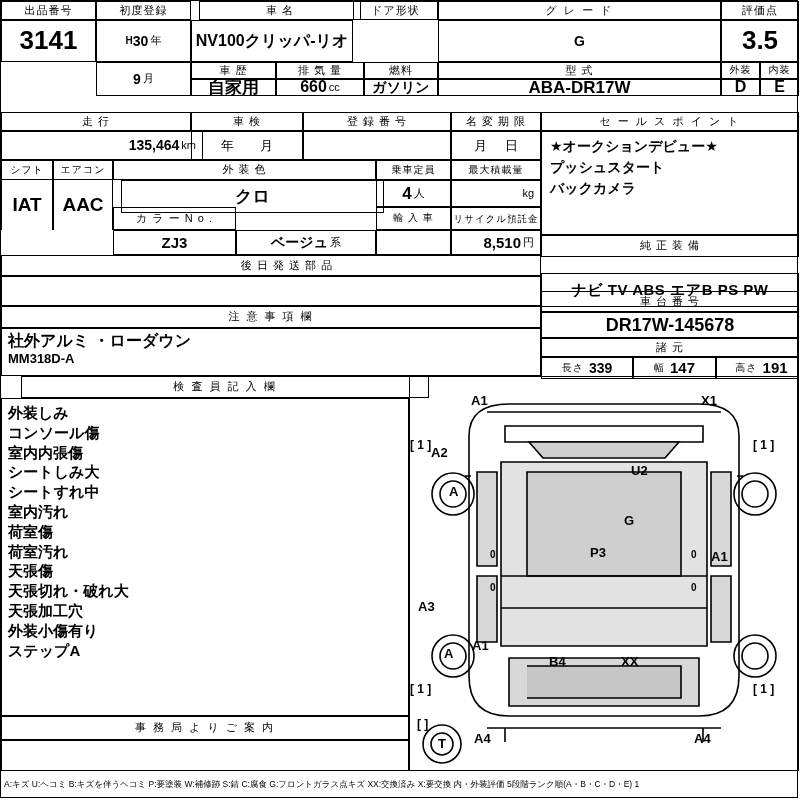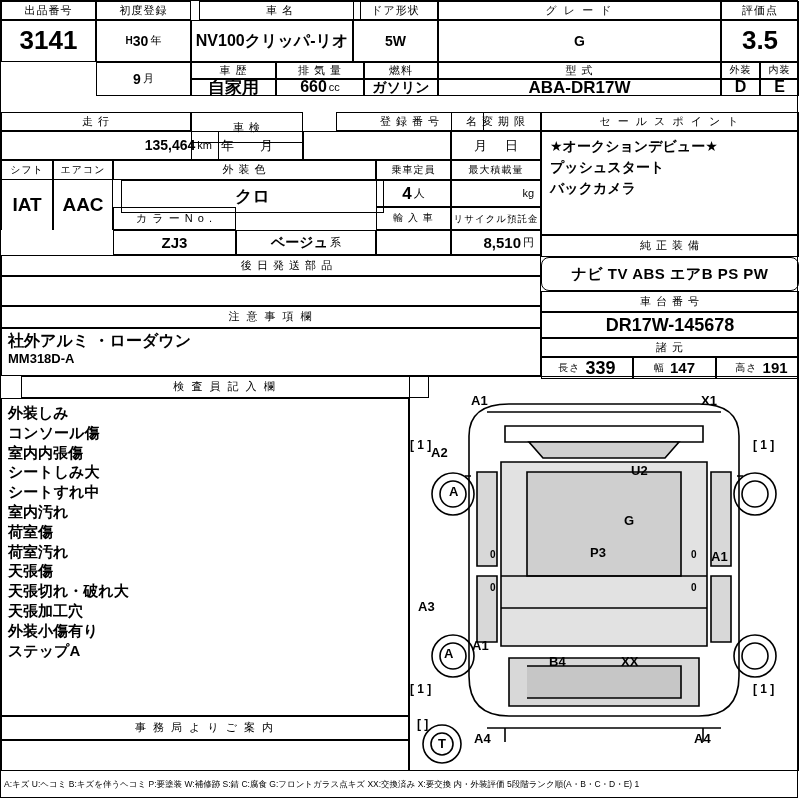--- a/index.html
+++ b/index.html
@@ -62,21 +62,20 @@
   <div class="cell" style="left:95px;top:19px;width:95px;height:42px;">
     <span class="sup">H</span>
     <span class="med">30</span>
     <span class="unit">年</span>
   </div>
 
   <div class="cell hdr" style="left:190px;top:0;width:162px;height:19px;margin-left:8px;">車 名</div>
   <div class="cell med" style="left:190px;top:19px;width:162px;height:42px;font-size:16px;">NV100クリッパ-リオ</div>
 
   <div class="cell hdr" style="left:352px;top:0;width:85px;height:19px;">ドア形状</div>
-  <div class="cell med" style="left:352px;top:19px;width:85px;height:42px;">5W</div>
 
   <div class="cell hdr2" style="left:437px;top:0;width:283px;height:19px;">グ レ ー ド</div>
   <div class="cell med" style="left:437px;top:19px;width:283px;height:42px;">G</div>
 
   <div class="cell hdr" style="left:720px;top:0;width:78px;height:19px;">評価点</div>
   <div class="cell big" style="left:720px;top:19px;width:78px;height:42px;">3.5</div>
 
   <div class="cell" style="left:95px;top:61px;width:95px;height:34px;">
     <span class="med">9</span>
     <span class="unit">月</span>
@@ -96,33 +95,33 @@
 
   <div class="cell hdr" style="left:437px;top:61px;width:283px;height:17px;">型 式</div>
   <div class="cell med" style="left:437px;top:78px;width:283px;height:17px;font-size:17px;">ABA-DR17W</div>
 
   <div class="cell hdr" style="left:720px;top:61px;width:39px;height:17px;font-size:10px;">外装</div>
   <div class="cell hdr" style="left:759px;top:61px;width:39px;height:17px;font-size:10px;">内装</div>
   <div class="cell med" style="left:720px;top:78px;width:39px;height:17px;font-size:16px;">D</div>
   <div class="cell med" style="left:759px;top:78px;width:39px;height:17px;font-size:16px;">E</div>
 
   <div class="cell hdr" style="left:0;top:111px;width:190px;height:19px;">走 行</div>
-  <div class="cell right" style="left:0;top:130px;width:218px;height:29px;">
+  <div class="cell right" style="left:0;top:130px;width:202px;height:29px;">
     <span class="med">135,464</span>
     <span class="unit">km</span>
   </div>
 
-  <div class="cell hdr" style="left:190px;top:111px;width:112px;height:31px;">車 検</div>
+  <div class="cell hdr" style="left:190px;top:111px;width:112px;height:19px;">車 検</div>
   <div class="cell sm" style="left:190px;top:130px;width:112px;height:29px;">
     <span>年</span>
     <span style="display:inline-block;width:26px;"></span>
     <span>月</span>
   </div>
 
-  <div class="cell hdr" style="left:302px;top:111px;width:148px;height:19px;margin-left:33px;">登 録 番 号</div>
+  <div class="cell hdr" style="left:302px;top:111px;width:148px;height:19px;">登 録 番 号</div>
   <div class="cell sm" style="left:302px;top:130px;width:148px;height:29px;"></div>
 
   <div class="cell hdr" style="left:450px;top:111px;width:90px;height:19px;">名 変 期 限</div>
   <div class="cell sm" style="left:450px;top:130px;width:90px;height:29px;">
     <span>月</span>
     <span style="display:inline-block;width:18px;"></span>
     <span>日</span>
   </div>
 
   <div class="cell hdr2" style="left:540px;top:111px;width:258px;height:19px;">セ ー ル ス ポ イ ン ト</div>
@@ -162,35 +161,35 @@
   <div class="cell med" style="left:375px;top:229px;width:75px;height:25px;font-size:14px;"></div>
   <div class="cell right" style="left:450px;top:229px;width:90px;height:25px;">
     <span class="med" style="font-size:15px;">8,510</span>
     <span class="unit">円</span>
   </div>
 
   <div class="cell hdr" style="left:0;top:254px;width:540px;height:21px;padding-left:32px;">後 日 発 送 部 品</div>
   <div class="cell" style="left:0;top:275px;width:540px;height:30px;"></div>
 
   <div class="cell hdr" style="left:540px;top:234px;width:258px;height:22px;">純 正 装 備</div>
-  <div class="cell" style="left:540px;top:256px;width:258px;height:34px;font-size:15px;font-weight:bold;letter-spacing:0.5px;border-radius:8px;">ナビ TV ABS エアB PS PW</div>
+  <div class="cell" style="left:540px;top:272px;width:258px;height:34px;font-size:15px;font-weight:bold;letter-spacing:0.5px;">ナビ TV ABS エアB PS PW</div>
 
   <div class="cell hdr2" style="left:0;top:305px;width:540px;height:22px;">注 意 事 項 欄</div>
   <div class="cell col" style="left:0;top:327px;width:540px;height:48px;padding:2px 6px;">
     <div style="font-size:16px;font-weight:bold;line-height:1.25;">社外アルミ ・ローダウン</div>
     <div style="font-size:13px;font-weight:bold;line-height:1.25;">MM318D-A</div>
   </div>
 
   <div class="cell hdr" style="left:540px;top:290px;width:258px;height:21px;">車 台 番 号</div>
   <div class="cell med" style="left:540px;top:311px;width:258px;height:26px;font-size:18px;">DR17W-145678</div>
   <div class="cell hdr" style="left:540px;top:337px;width:258px;height:19px;">諸 元</div>
 
   <div class="cell" style="left:540px;top:356px;width:92px;height:22px;">
     <span class="hdr" style="font-size:10px;">長さ</span>
-    <span class="med" style="font-size:18px;margin-left:5px;">339</span>
+    <span class="med" style="font-size:14px;margin-left:5px;">339</span>
   </div>
   <div class="cell" style="left:632px;top:356px;width:83px;height:22px;">
     <span class="hdr" style="font-size:10px;">幅</span>
     <span class="med" style="font-size:15px;margin-left:5px;">147</span>
   </div>
   <div class="cell" style="left:715px;top:356px;width:83px;height:22px;padding-left:8px;">
     <span class="hdr" style="font-size:10px;">高さ</span>
     <span class="med" style="font-size:15px;margin-left:5px;">191</span>
   </div>
 

